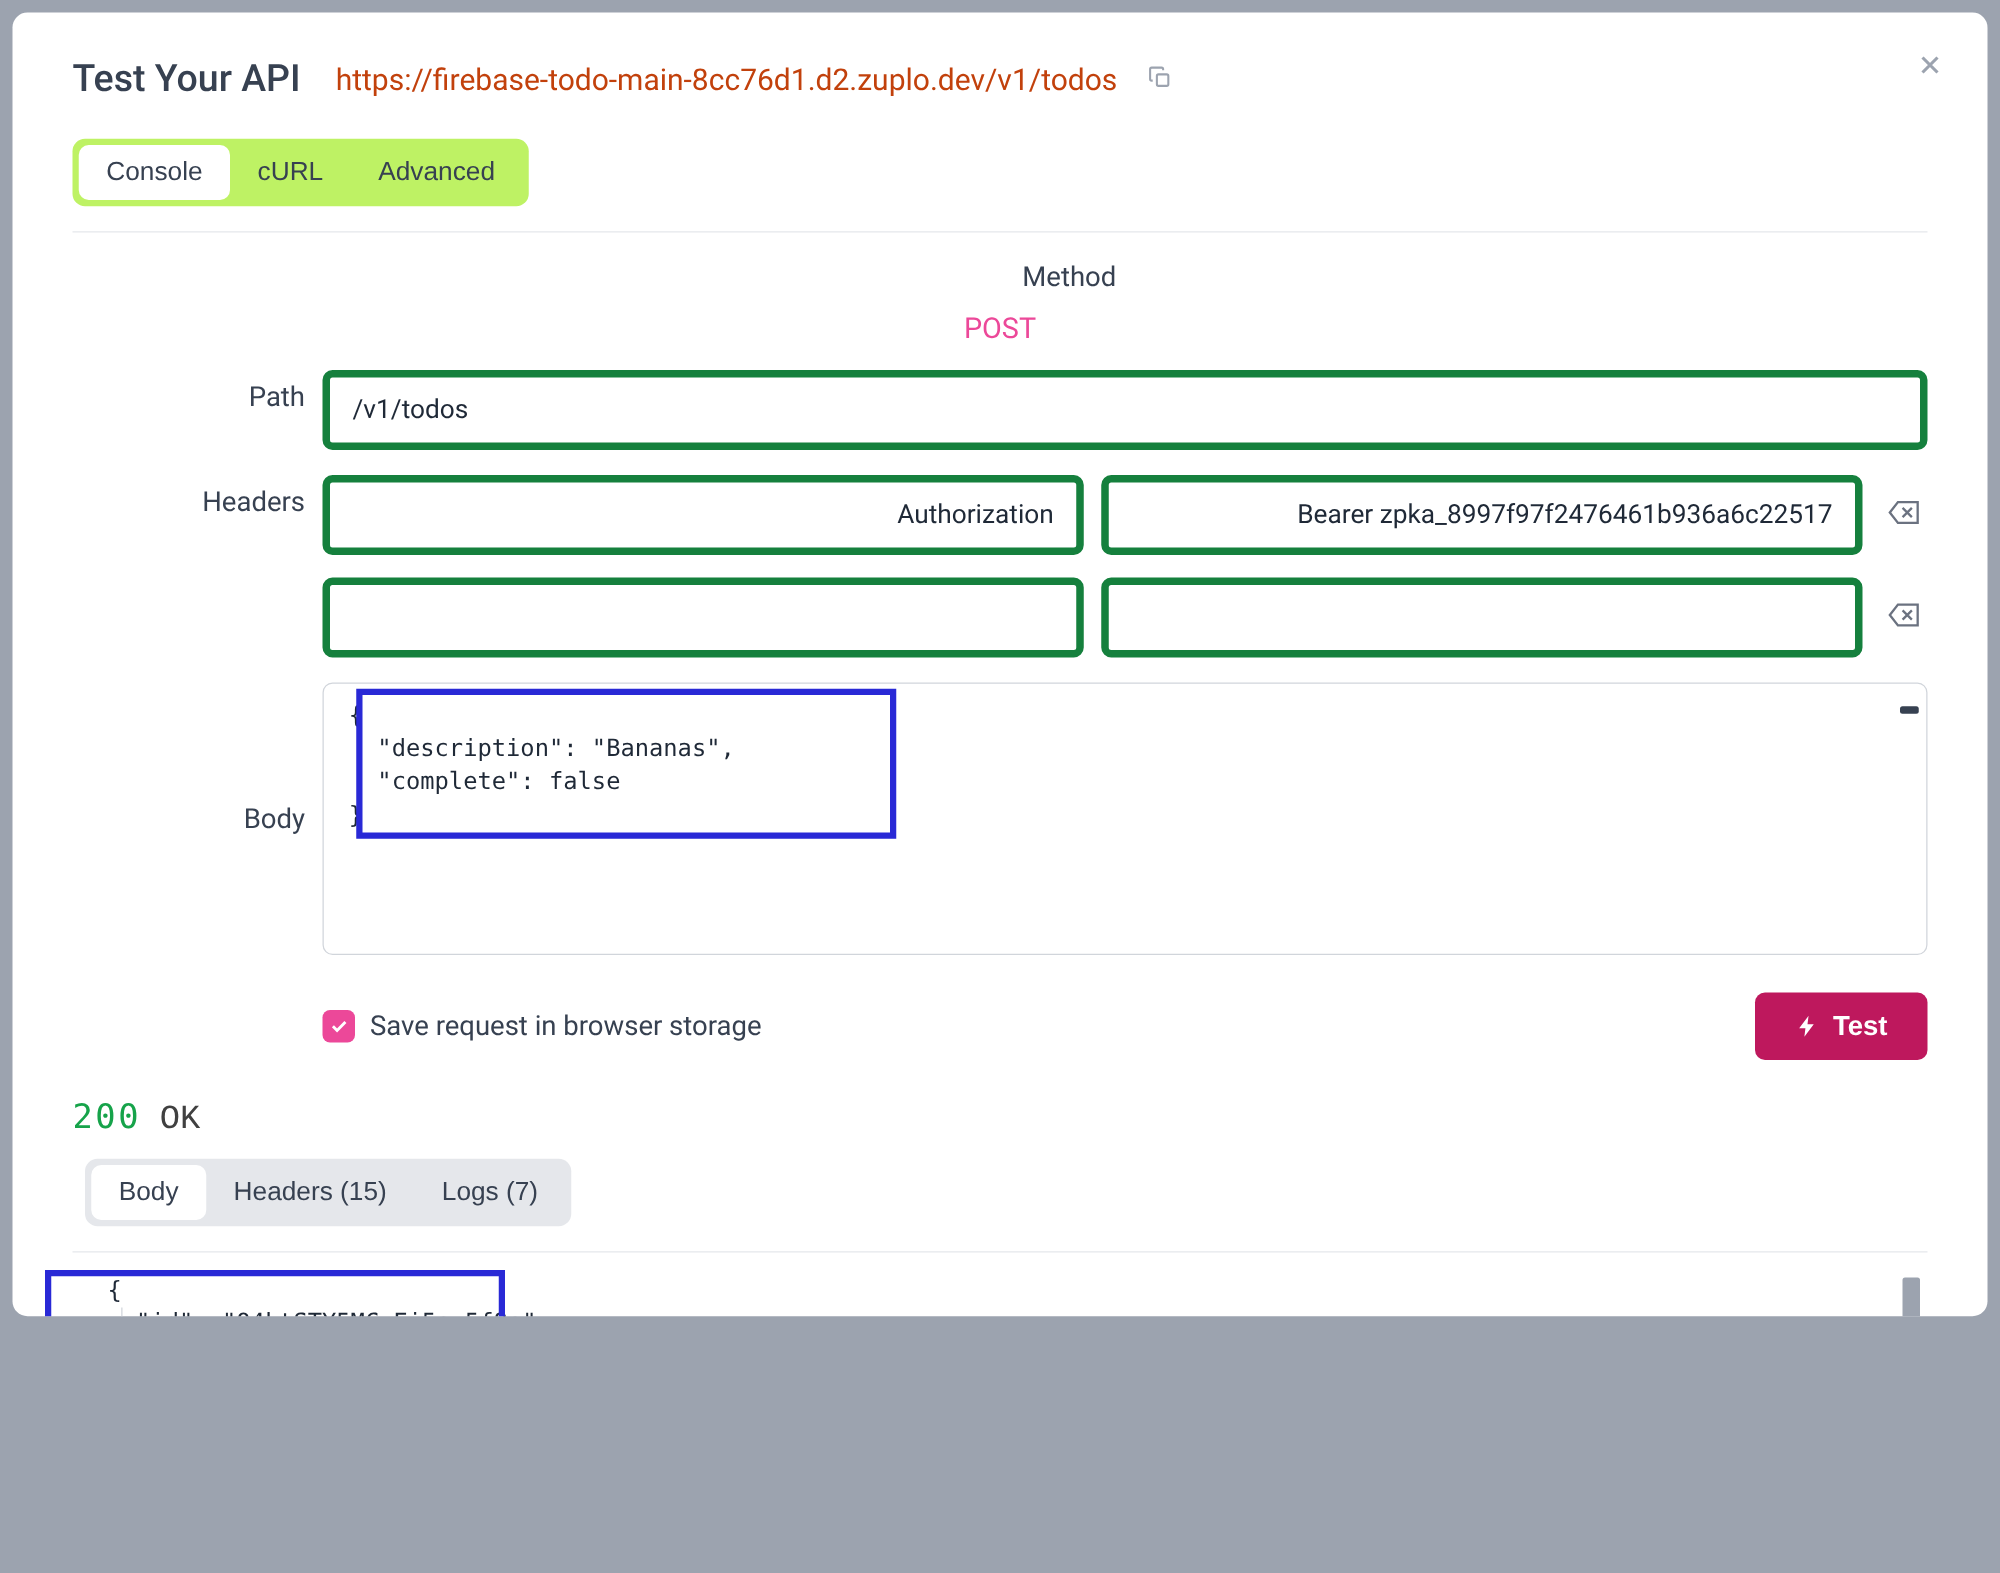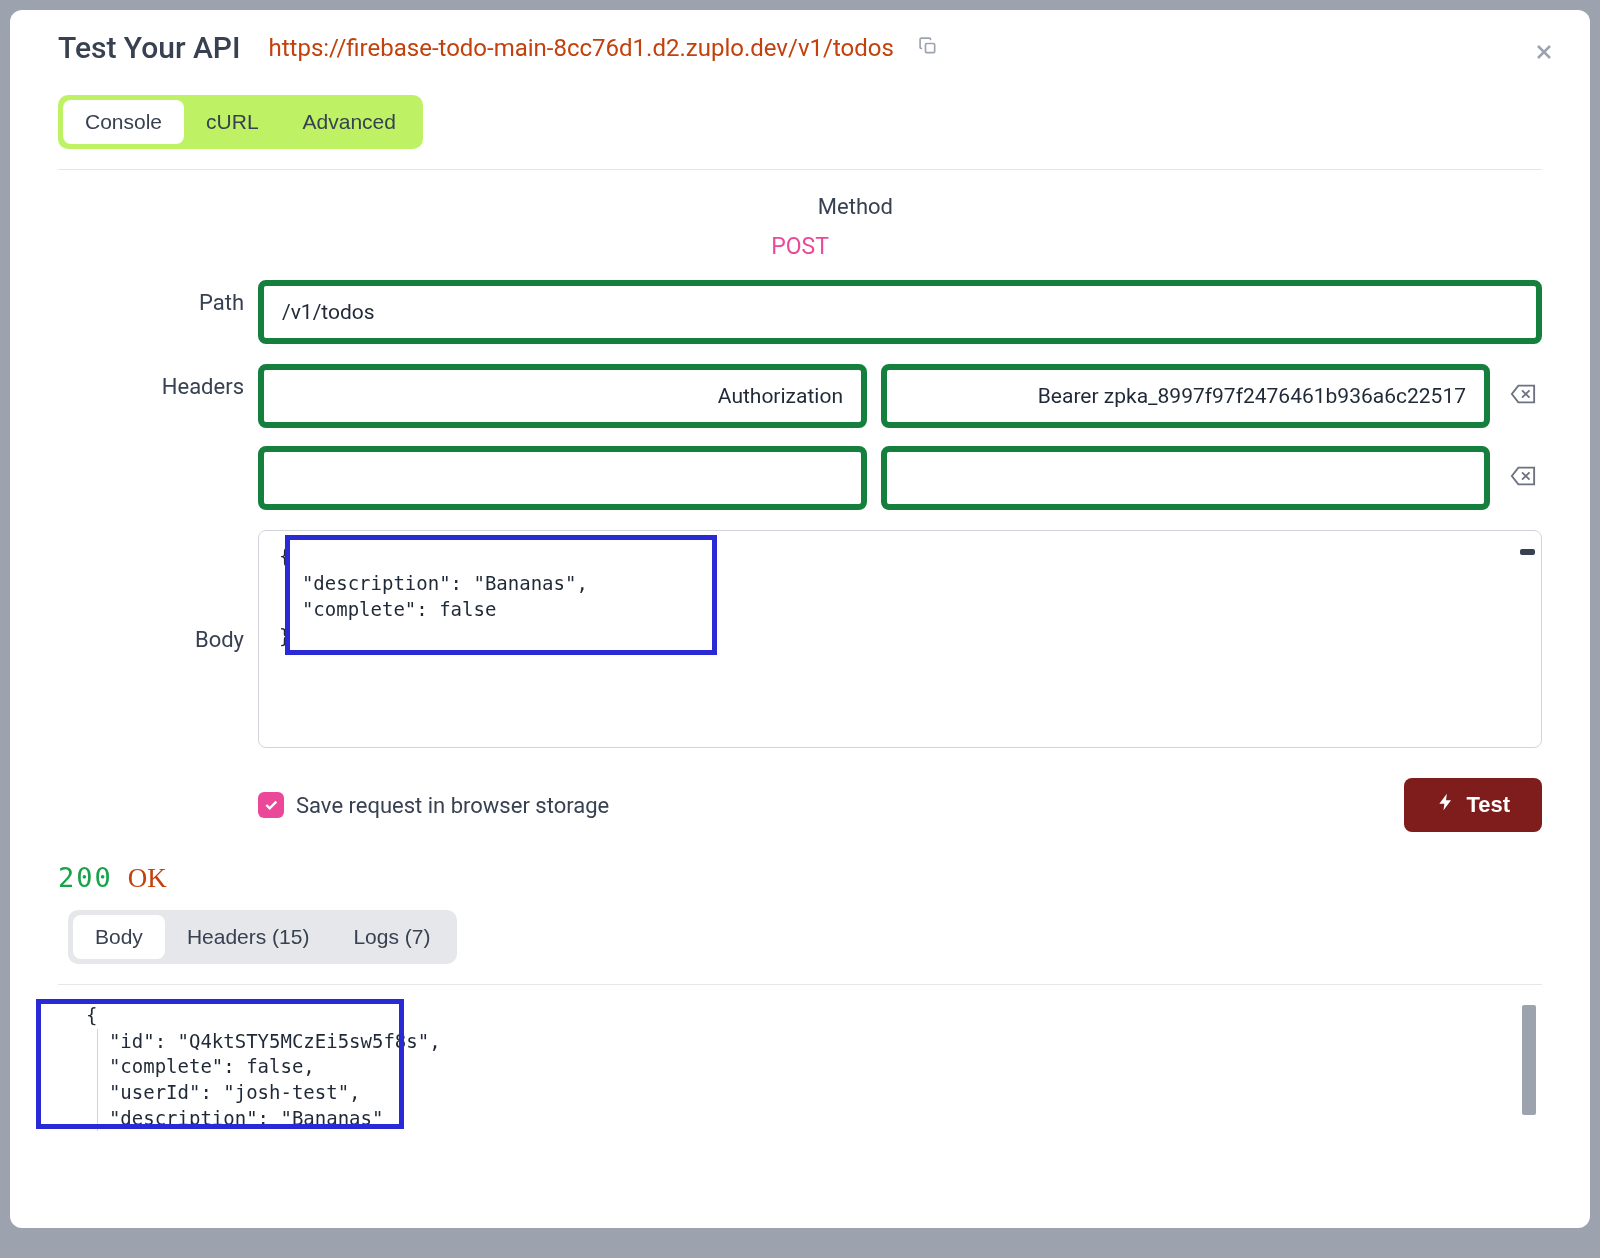--- a/index.html
+++ b/index.html
@@ -10,22 +10,22 @@
     body {
       font-family: -apple-system, BlinkMacSystemFont, "Segoe UI", Roboto, Helvetica, Arial, sans-serif;
       background: #9ca3af;
       padding: 10px;
       font-size: 20px;
       color: #1f2937;
     }
     .modal {
       background: #fff;
       border-radius: 12px;
-      padding: 20px 48px 0 48px;
-      height: 1218px;
+      padding: 36px 48px 0 48px;
+      height: 1043px;
       position: relative;
       overflow: hidden;
     }
     .close-btn {
       position: absolute;
       top: 30px;
       right: 34px;
       cursor: pointer;
       color: #9ca3af;
     }
@@ -211,49 +211,49 @@
     .checkbox svg {
       width: 16px;
       height: 16px;
       stroke: #fff;
     }
     .checkbox-label {
       font-size: 22px;
       color: #374151;
     }
     .test-btn {
-      background: #7f1d1d;
+      background: #be185d;
       color: #fff;
       border: none;
       border-radius: 8px;
       padding: 14px 32px;
       font-size: 22px;
       font-weight: 600;
       display: flex;
-      align-items: flex-start;
+      align-items: center;
       gap: 10px;
       cursor: pointer;
     }
     .test-btn svg {
       width: 20px;
       height: 20px;
     }
     .status-line {
       margin-bottom: 16px;
     }
     .status-code {
       color: #16a34a;
       font-size: 27px;
       font-family: ui-monospace, SFMono-Regular, Menlo, Monaco, Consolas, monospace;
       letter-spacing: 2px;
     }
     .status-text {
-      color: #c2410c;
+      color: #404040;
       font-size: 27px;
-      font-family: Liberation Serif, serif;
+      font-family: Liberation Mono, monospace;
       margin-left: 10px;
     }
     .response-tabs {
       display: inline-flex;
       background: #e5e7eb;
       border-radius: 10px;
       padding: 5px;
       margin-bottom: 20px;
       margin-left: 10px;
     }

